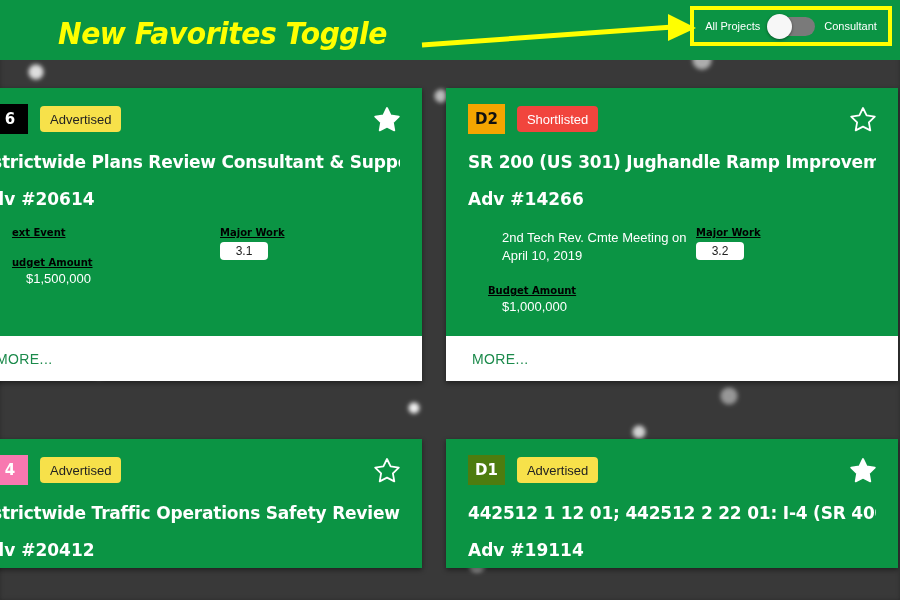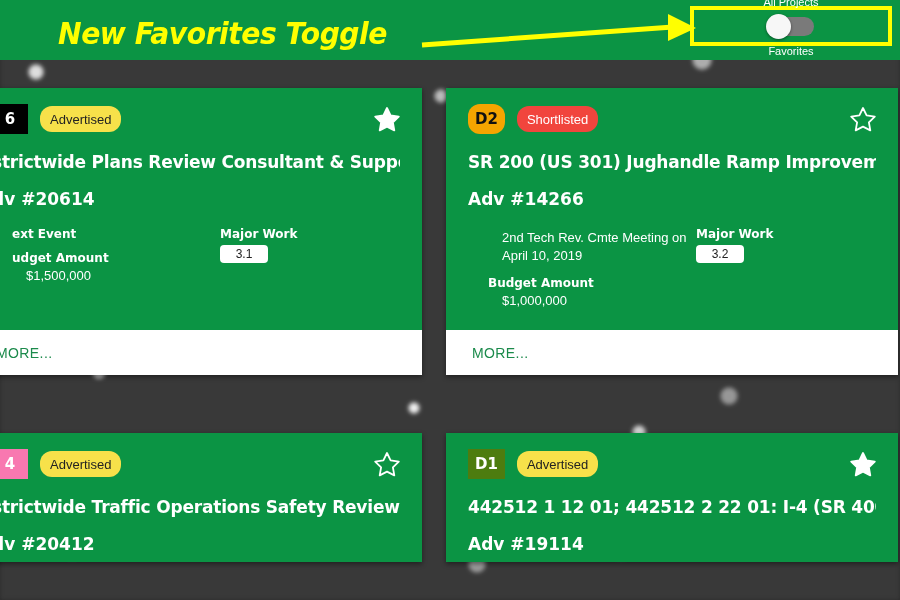--- a/index.html
+++ b/index.html
@@ -94,21 +94,20 @@
   .toggle-wrap {
     position: absolute;
     right: 8px; top: 6px;
     width: 202px; height: 40px;
     border: 4px solid #ffff00;
     display: flex;
     align-items: center;
     justify-content: center;
     gap: 9px;
     padding: 0 10px;
-    flex-direction: column;
   }
 
   .toggle-label {
     font-size: 11px;
     color: #ffffff;
     white-space: nowrap;
     font-family: "Liberation Sans", sans-serif;
   }
 
   .toggle-switch {
@@ -170,21 +169,21 @@
     font-weight: bold;
     padding: 0 7px;
     font-family: "DejaVu Sans", sans-serif;
   }
 
   .status-badge {
     height: 26px;
     display: flex;
     align-items: center;
     padding: 0 10px;
-    border-radius: 12px;
+    border-radius: 4px;
     font-size: 13px;
     white-space: nowrap;
     font-family: "Liberation Sans", sans-serif;
   }
 
   .star-btn {
     margin-left: auto;
     width: 26px; height: 26px;
     cursor: pointer;
     flex: 0 0 auto;
@@ -211,36 +210,37 @@
 
   .detail-row {
     margin-top: 18px;
     display: flex;
   }
 
   .detail-left { width: 228px; padding-left: 20px; }
   .detail-right { flex: 1 1 auto; }
 
   .field-label {
-    font-size: 12px;
-    font-weight: bold;
-    color: #ffffff;
-    font-family: "DejaVu Sans", sans-serif;
+    font-size: 10px;
+    font-weight: bold;
+    color: #000000;
+    font-family: "DejaVu Sans", sans-serif;
+    text-decoration: underline;
   }
 
   .field-value {
     font-size: 13px;
     color: #ffffff;
     padding-left: 14px;
     margin-top: 2px;
     line-height: 1.42;
     font-family: "Liberation Sans", sans-serif;
   }
 
-  .budget-block { margin-top: 10px; }
+  .budget-block { margin-top: 19px; }
 
   .work-chip {
     display: inline-block;
     margin-top: 4px;
     min-width: 48px;
     padding: 2px 4px;
     background-color: #ffffff;
     border-radius: 4px;
     font-size: 12px;
     color: #222222;
@@ -297,21 +297,21 @@
             <div class="detail-right"><div class="field-label">Major Work</div><div class="work-chip">3.1</div></div>
           </div>
         </div>
         <div class="card-footer">
           <span class="more-link">MORE...</span>
         </div>
       </div>
       <div class="card">
         <div class="card-body">
           <div class="card-toprow">
-            <span class="district-badge" style="background-color: rgb(245, 165, 0); color: rgb(17, 17, 17); border-radius: 12px;">D2</span>
+            <span class="district-badge" style="background-color: rgb(245, 165, 0); color: rgb(17, 17, 17);">D2</span>
             <span class="status-badge" style="background-color: rgb(241, 69, 61); color: #ffffff;">Shortlisted</span>
             <span class="star-btn"><svg viewBox="0 0 26 26" width="26" height="26">
                 <polygon points="13,2 16.6,9.4 24.8,10.6 18.9,16.3 20.3,24.4 13,20.6 5.7,24.4 7.1,16.3 1.2,10.6 9.4,9.4" fill="none" stroke="#ffffff" stroke-width="1.8" stroke-linejoin="round"></polygon>
               </svg></span>
           </div>
           <div class="card-title">SR 200 (US 301) Jughandle Ramp Improvements Sou…</div>
           <div class="card-adv">Adv #14266</div>
           <div class="detail-row">
             <div class="detail-left">
               <div class="field-value">2nd Tech Rev. Cmte Meeting on April 10, 2019</div>
@@ -362,18 +362,18 @@
     <svg class="annotation-arrow" viewBox="0 0 280 45">
       <line x1="2" y1="37" x2="253" y2="19" stroke="#ffff00" stroke-width="5"></line>
       <polygon points="248,6 276,20 248,33" fill="#ffff00"></polygon>
     </svg>
 
     <div class="toggle-wrap">
       <span class="toggle-label">All Projects</span>
       <div class="toggle-switch">
         <div class="toggle-knob"></div>
       </div>
-      <span class="toggle-label">Favorites</span>
+      <span class="toggle-label">Consultant</span>
     </div>
 
   </div>
 
 </div>
 
 </body></html>

